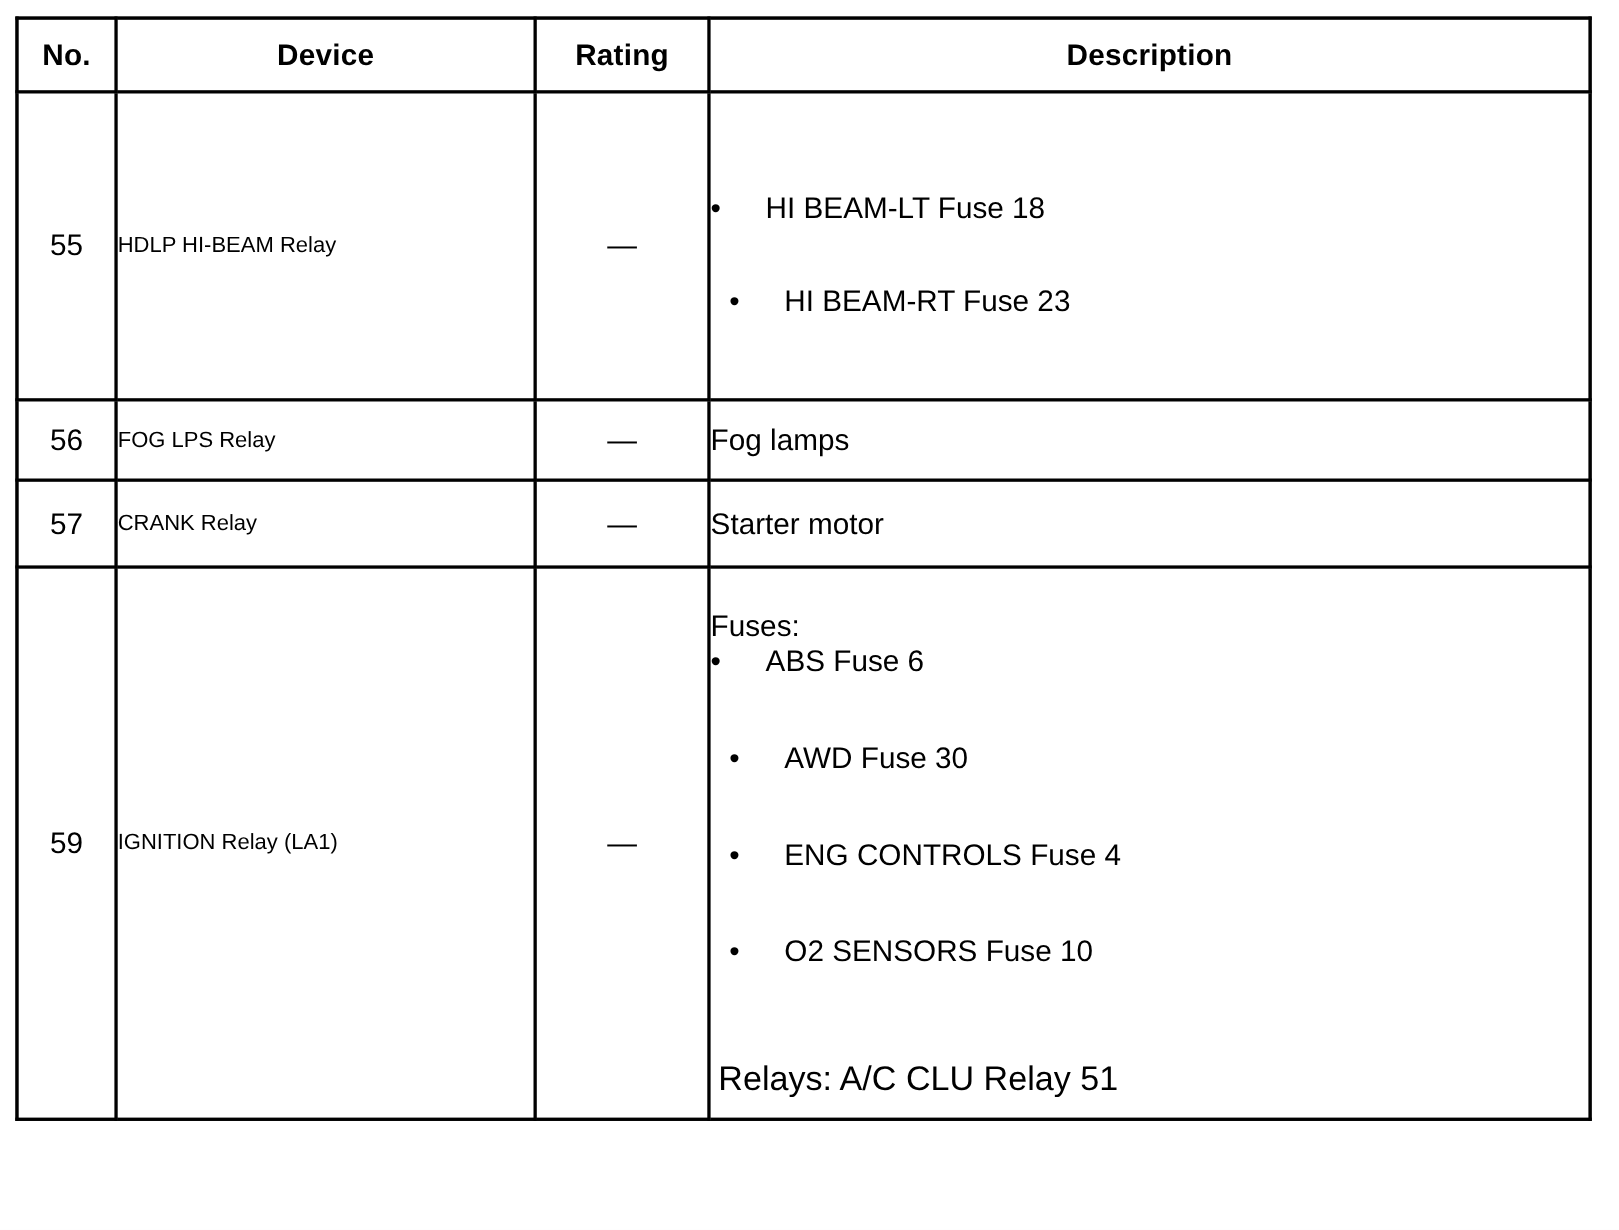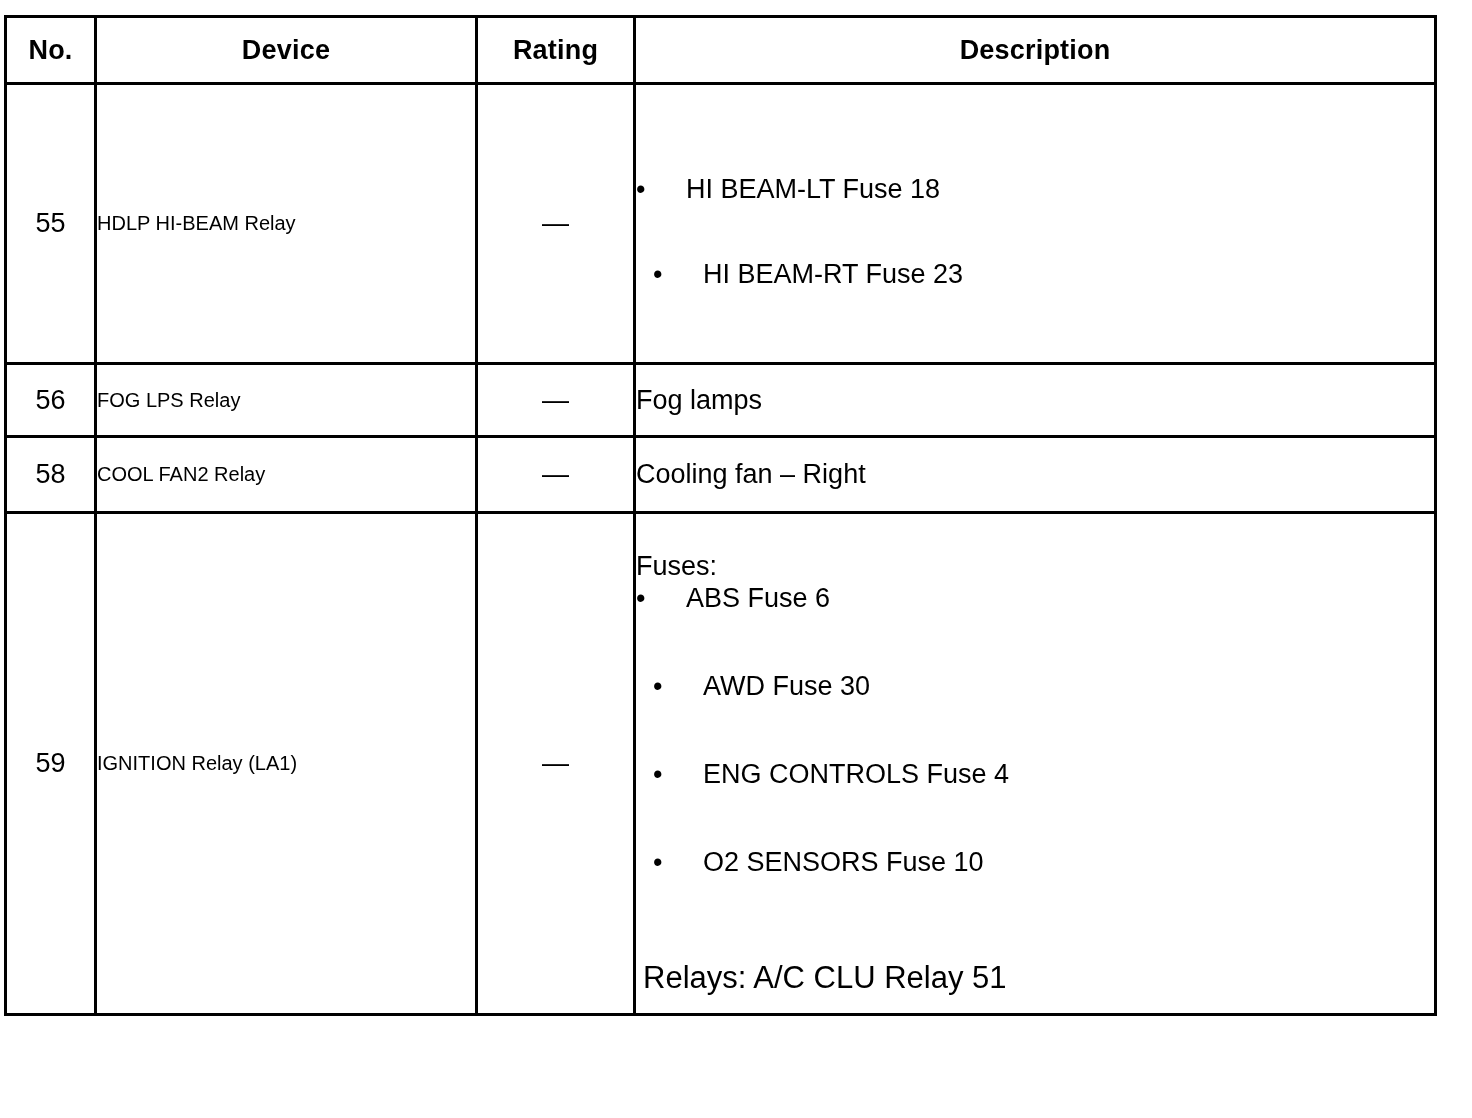--- a/index.html
+++ b/index.html
@@ -17,21 +17,21 @@
 
   .sheet {
     position: relative;
     width: 1472px;
     height: 1118px;
     background: #ffffff;
   }
 
   table.fuse-table {
     position: absolute;
-    left: 4px;
+    left: 14px;
     top: 15px;
     width: 1430px;
     border-collapse: collapse;
     table-layout: fixed;
     background: #404040;
   }
 
   table.fuse-table td,
   table.fuse-table th {
     border: 3px solid #000000;
@@ -180,27 +180,27 @@
         </td>
       </tr>
 
       <tr class="row-56">
         <td class="cell-no">56</td>
         <td class="cell-device">FOG LPS Relay</td>
         <td class="cell-rating">—</td>
         <td class="cell-desc">Fog lamps</td>
       </tr>
 
-
-      <tr class="row-58">
-        <td class="cell-no">58</td>
-        <td class="cell-device">COOL FAN2 Relay</td>
-        <td class="cell-rating">—</td>
-        <td class="cell-desc">Cooling fan – Right</td>
-      </tr>
+      <tr class="row-57">
+        <td class="cell-no">57</td>
+        <td class="cell-device">CRANK Relay</td>
+        <td class="cell-rating">—</td>
+        <td class="cell-desc">Starter motor</td>
+      </tr>
+
 
       <tr class="row-59">
         <td class="cell-no">59</td>
         <td class="cell-device">IGNITION Relay (LA1)</td>
         <td class="cell-rating">—</td>
         <td class="cell-desc">
           <span class="desc-block">
             <span class="pad-59-top" style="display:block;"></span>
             <span class="desc-heading">Fuses:</span>
             <span class="bullet-item b-first">

